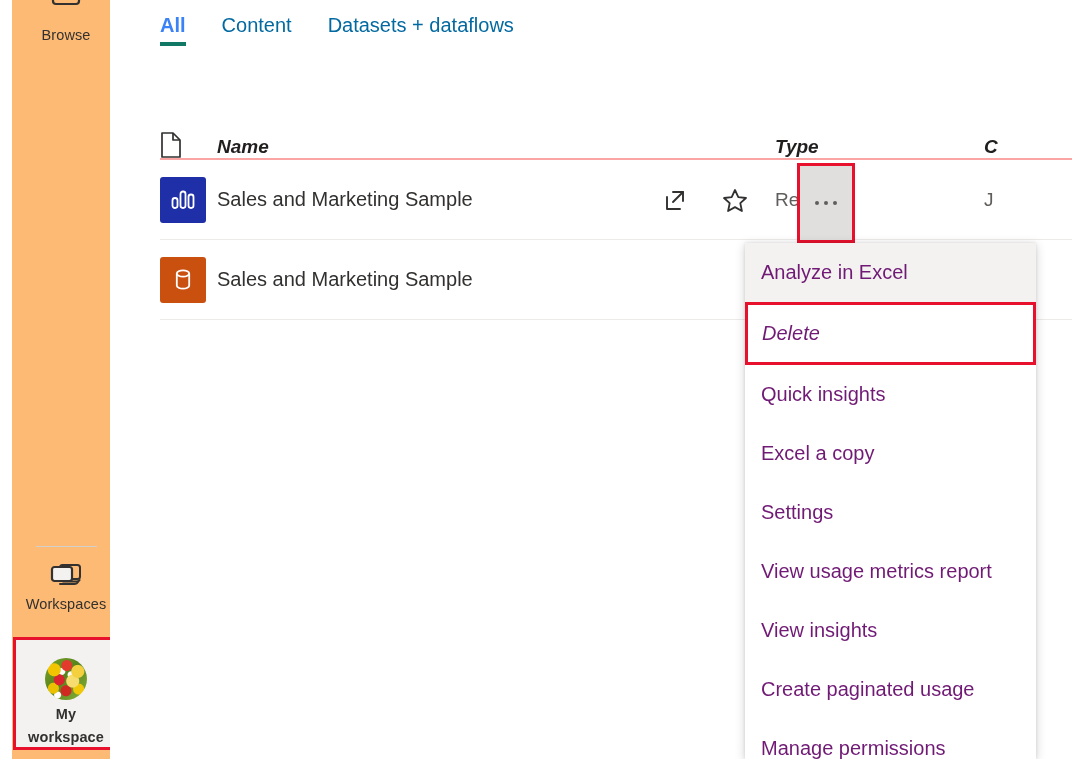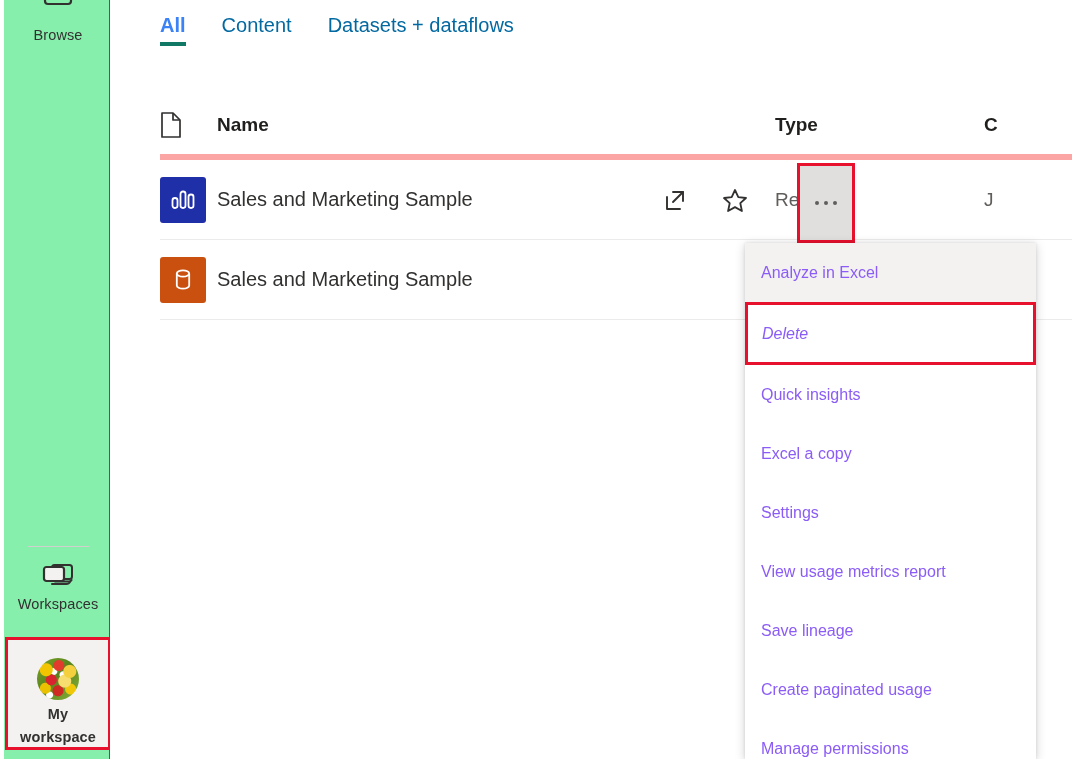--- a/index.html
+++ b/index.html
@@ -16,24 +16,24 @@
   }
   #root {
     position: relative;
     width: 1072px;
     height: 759px;
   }
 
   
   .leftnav {
     position: absolute;
-    left: 4px; top: 0;
+    left: 12px; top: 0;
     width: 109px;
     height: 759px;
-    background: #86efac;
+    background: #fdba74;
     border-right: 4px solid #15803d;
     box-sizing: border-box;
   }
   .nav-item {
     position: absolute;
     left: 0;
     width: 108px;
     display: flex;
     flex-direction: column;
     align-items: center;
@@ -158,24 +158,25 @@
 
   
   .table {
     position: absolute;
     left: 50px;
     top: 95px;
     width: 912px;
   }
   .thead {
     display: flex;
-    align-items: center;
+    align-items: flex-end;
     height: 65px;
-    border-bottom: 6px solid #fca5a5;
-    box-sizing: border-box;
+    border-bottom: 2px solid #fca5a5;
+    box-sizing: border-box;
+    font-style: italic;
   }
   .th {
     font-size: 19px;
     font-weight: bold;
     color: #201f1e;
     white-space: nowrap;
   }
   .col-icon   { width: 57px; flex: 0 0 57px; display:flex; align-items:center; }
   .col-name   { width: 558px; flex: 0 0 558px; }
   .col-type   { width: 209px; flex: 0 0 209px; }
@@ -264,22 +265,22 @@
     box-shadow: 0 2px 10px rgba(0,0,0,0.18), 0 0 3px rgba(0,0,0,0.10);
     overflow: hidden;
     z-index: 5;
   }
   .menu-item {
     height: 59px;
     display: flex;
     align-items: center;
     padding-left: 16px;
     box-sizing: border-box;
-    font-size: 16px;
-    color: #8b5cf6;
+    font-size: 20px;
+    color: #701a75;
     cursor: pointer;
     white-space: nowrap;
   }
   .menu-item.hovered { background: #f3f2f1; }
   .menu-item.flagged {
     border: 3px solid #e8112d;
     box-sizing: border-box;
     background: #ffffff;
     position: relative;
     z-index: 2;
@@ -409,18 +410,18 @@
 
   </section>
 
   <div class="ctxmenu">
     <div class="menu-item hovered">Analyze in Excel</div>
     <div class="menu-item flagged">Delete</div>
     <div class="menu-item">Quick insights</div>
     <div class="menu-item">Excel a copy</div>
     <div class="menu-item">Settings</div>
     <div class="menu-item">View usage metrics report</div>
-    <div class="menu-item">Save lineage</div>
+    <div class="menu-item">View insights</div>
     <div class="menu-item">Create paginated usage</div>
     <div class="menu-item">Manage permissions</div>
   </div>
 
 </div>
 
 </body></html>

